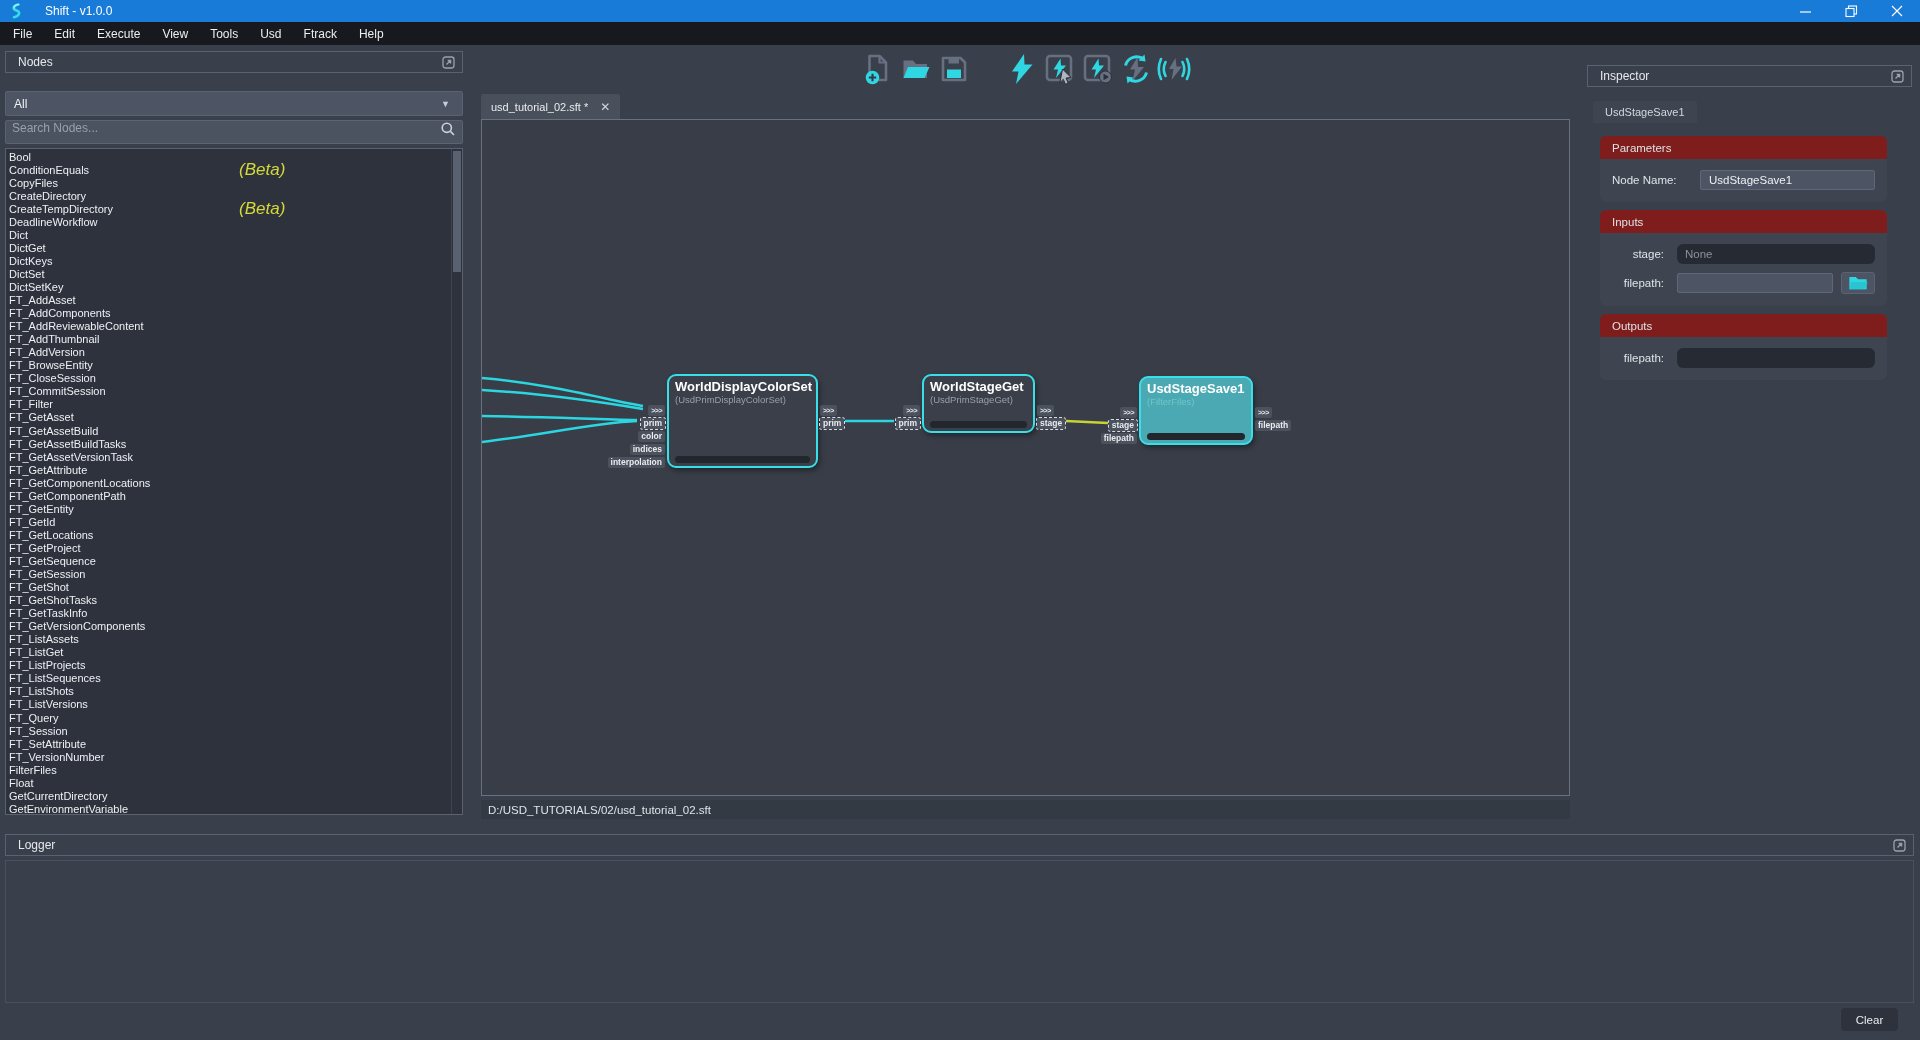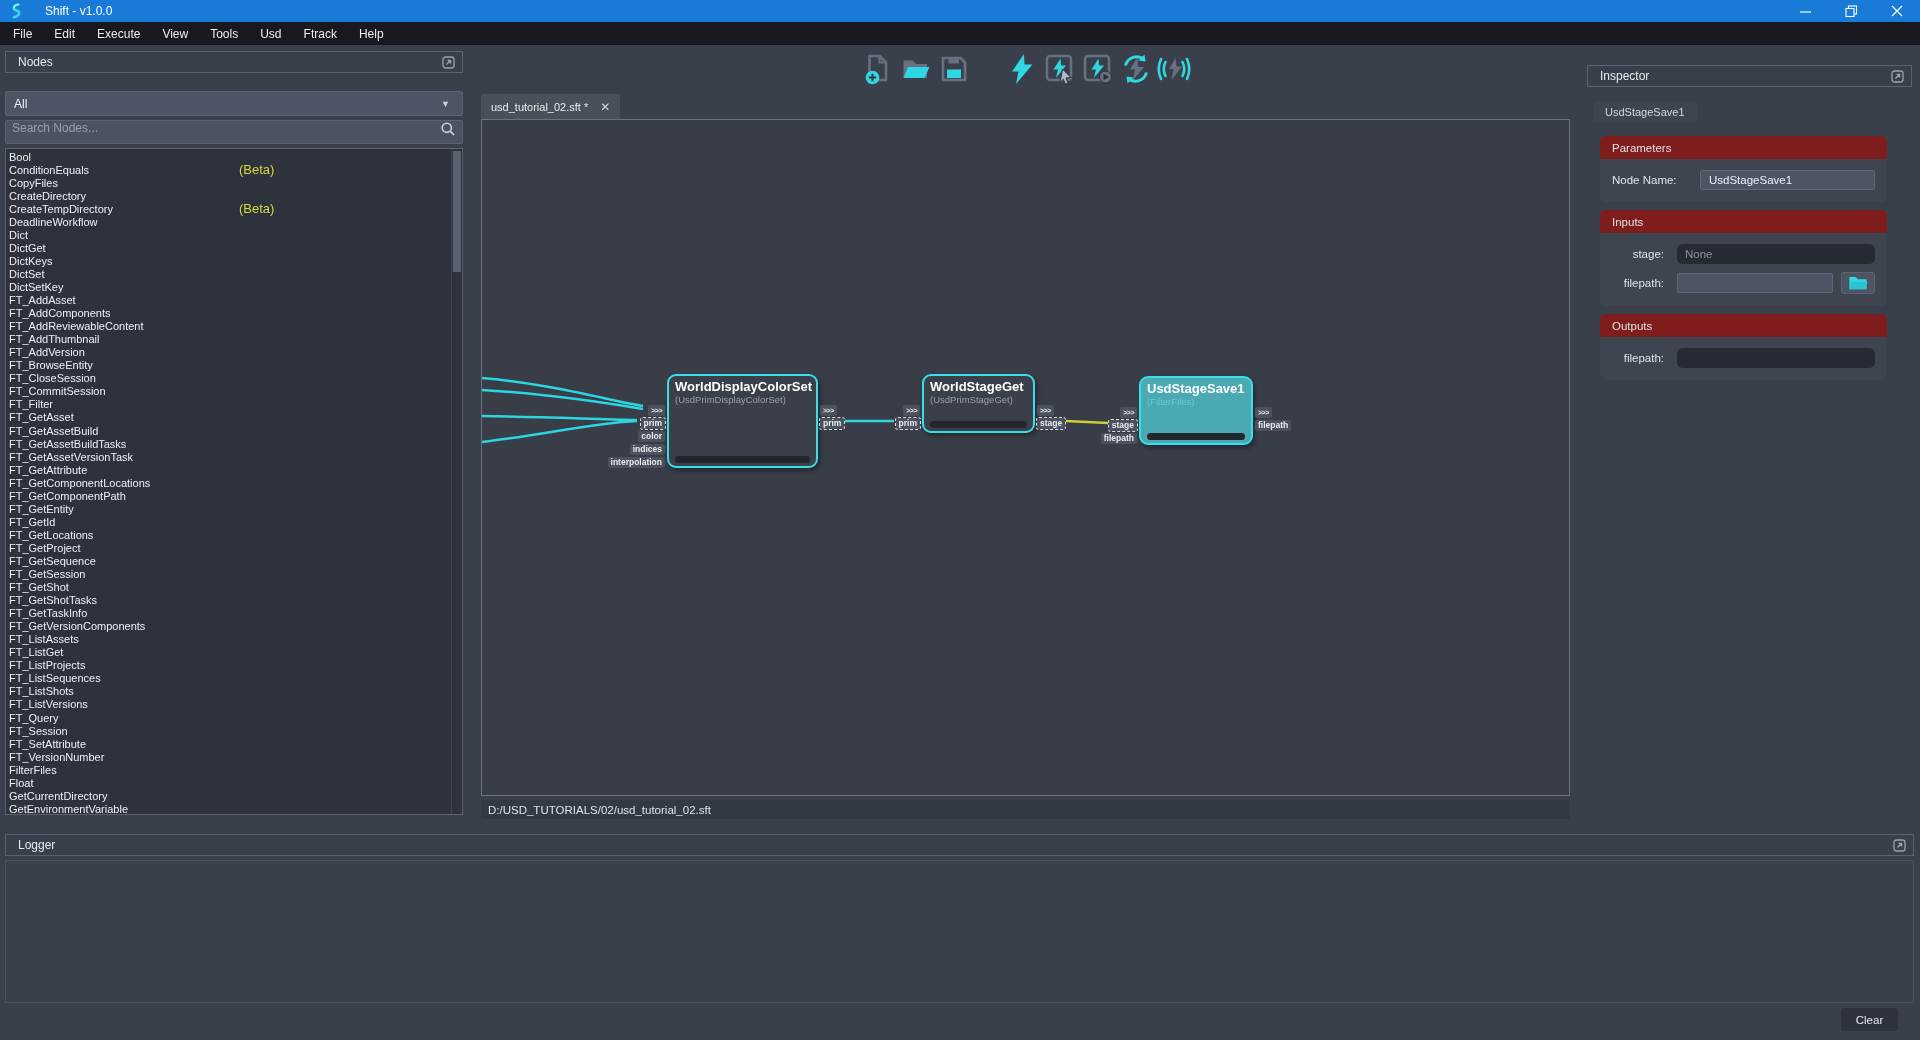--- a/index.html
+++ b/index.html
@@ -33,21 +33,21 @@
   .filter-select .arrow { color:#c9ced6; font-size:9px; padding-right:4px; }
   .search-box { margin-top:4px; height:24px; background:#4b5361; border:1px solid #5b6373;
     border-radius:2px; display:flex; align-items:flex-start; padding:0 6px; }
   .search-box input { flex:1; background:transparent; border:none; outline:none;
     color:#e8ebef; font-size:12px; font-family:inherit; }
   .search-box input::placeholder { color:#99a0ab; }
   .node-list { margin-top:4px; height:667px; background:#2d323d; border:1px solid #5a6170;
     position:relative; overflow:hidden; padding:1px 0 0 3px; }
   .list-row { height:13.06px; display:flex; align-items:center; font-size:11px; color:#eef0f3;
     position:relative; white-space:nowrap; }
-  .list-row .badge { position:absolute; left:230px; color:#d6da39; font-size:13px; }
+  .list-row .badge { position:absolute; left:230px; color:#d6da39; font-style:italic; font-size:17px; }
   .vscroll { position:absolute; right:0; top:0; bottom:0; width:11px; background:#2d323d; border-left:1px solid #3e4450; }
   .vscroll .thumb { position:absolute; left:1px; right:1px; top:2px; height:121px; background:#5a6272; }
   
   .toolbar { position:absolute; left:481px; top:48px; width:1089px; height:42px;
     display:flex; align-items:center; justify-content:center; }
   .tool-btn { width:38px; height:40px; display:flex; align-items:center; justify-content:center; }
   .tool-gap { width:30px; }
   .tab-bar { position:absolute; left:481px; top:94px; height:25px; display:flex; }
   .doc-tab { background:#4a505b; border-radius:2px 2px 0 0; display:flex; align-items:center;
     padding:0 10px; font-size:11px; color:#e9ebee; }

